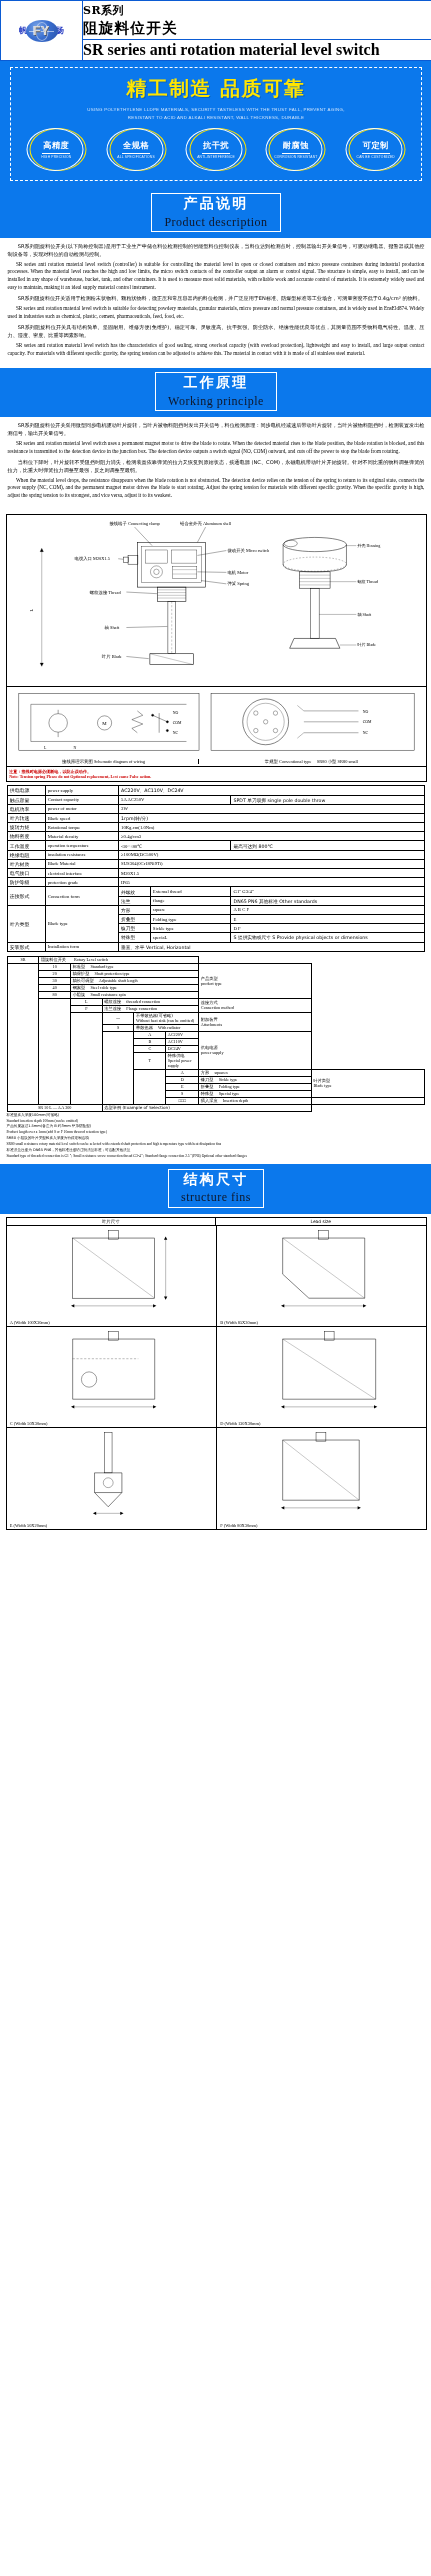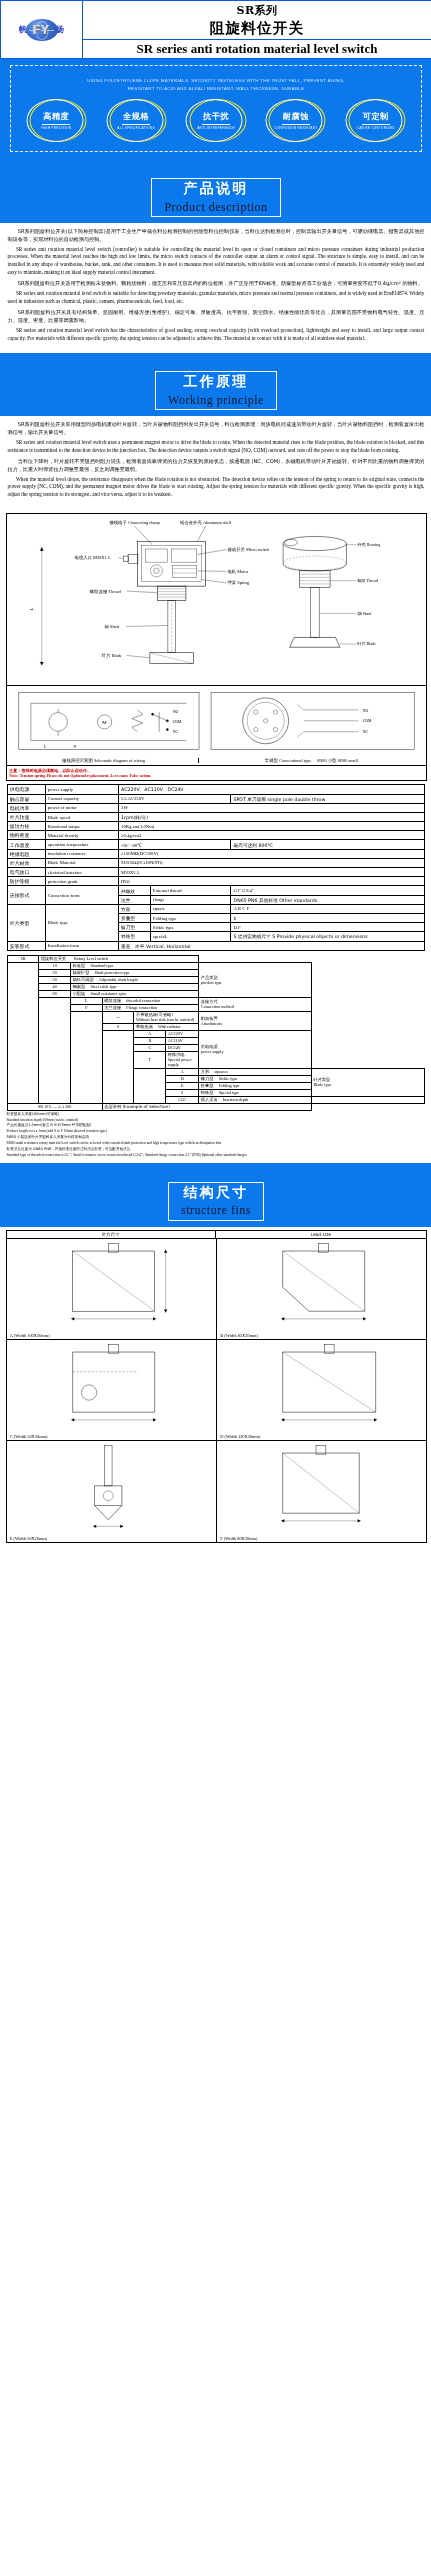--- a/index.html
+++ b/index.html
@@ -32,26 +32,26 @@
   }
   .globe::after {
     content:""; position:absolute; left:50%; top:2.2px; transform:translateX(-50%);
     width:11px; height:17.5px; border:0.5px solid rgba(255,255,255,.45); border-radius:50%;
   }
   .globe-txt {
     font-family:"Liberation Sans", sans-serif; font-weight:bold; font-size:12px;
     color:#d8d8d8; text-shadow:0.5px 0.5px 0 #555, -0.5px -0.5px 0 #fff; letter-spacing:0.5px; z-index:2;
   }
   .hdr-right { flex:1; display:flex; flex-direction:column; }
-  .hdr-cn { text-align:center; padding:2.2px 0 1.1px; }
+  .hdr-cn { text-align:left; padding:2.2px 0 1.1px; }
   .hdr-cn .l1 { font-family:"DejaVu Serif", serif; font-size:11px; font-weight:bold; letter-spacing:0.5px; }
   .hdr-cn .l2 { font-family:"DejaVu Sans", sans-serif; font-size:14.7px; font-weight:bold; letter-spacing:1.1px; margin-top:0.5px; }
   .hdr-en {
-    border-top:1.1px solid #0b5bd3; text-align:center;
-    font-size:13px; font-weight:bold; padding:1.1px 0 1.6px; letter-spacing:0px;
+    border-top:1.1px solid #0b5bd3; 
+    font-size:16px; font-weight:bold; padding:1.1px 0 1.6px; letter-spacing:0px;
   }
 
   
   .promo { background:#0b78ec; padding:5.5px 0 7.6px; position:relative; }
   .promo-inner { margin:0 9.8px; border:0.5px dashed #fff; padding:6.6px 0 8.7px; }
   .promo-title {
     text-align:center; color:#ffe500; font-family:"DejaVu Sans", sans-serif;
     font-weight:bold; font-size:19.7px; letter-spacing:1.6px;
     text-shadow:1.1px 1.1px 0 rgba(0,0,0,.18);
   }
@@ -67,21 +67,21 @@
   .badge .ring-y { border:1.1px solid #ffe500; margin-left:1.6px; }
   .badge .ring-w { border:1.1px solid #ffffff; margin-left:-1.6px; }
   .badge-cn { position:relative; z-index:3; color:#fff; font-family:Liberation Sans, sans-serif;
     font-weight:bold; font-size:8.2px; letter-spacing:0.5px; }
   .badge-line { position:relative; z-index:3; width:28px; height:0.5px; background:#fff; margin:1.6px 0; }
   .badge-en { position:relative; z-index:3; color:#e6f0fd;
     font-family:"Liberation Sans", sans-serif; font-size:3.3px; letter-spacing:0.2px; white-space:nowrap; }
 
   
   .sect { background:#0b78ec; padding:4.4px 0 5.5px; text-align:center; margin-top:0; }
-  .sect-box { display:inline-block; border:1.1px solid #fff; padding:1.1px 12px 1.6px;margin-top:14px; }
+  .sect-box { display:inline-block; border:1.1px solid #fff; padding:1.1px 12px 1.6px; }
   .sect-cn { color:#ffffff; font-family:"DejaVu Sans", sans-serif; font-weight:bold;
              font-size:14px; letter-spacing:2.2px; }
   .sect-en { color:#0f172a; font-family:"Liberation Serif", serif; font-size:12px;
              margin-top:1.6px; letter-spacing:0.5px; }
 
   
   .body-txt { padding:5.5px 7.6px 6.6px; }
   .p-cn { font-family:"DejaVu Sans", sans-serif; font-size:5.1px; line-height:1.55; text-indent:2em;
           text-align:justify; margin:0 0 1.6px; }
   .p-en { font-family:"Liberation Serif", serif; font-size:5.2px; line-height:1.5; text-indent:1.6em;
@@ -142,20 +142,21 @@
       <div class="hdr-cn">
         <div class="l1">SR系列</div>
         <div class="l2">阻旋料位开关</div>
       </div>
       <div class="hdr-en">SR series anti rotation material level switch</div>
     </div>
   </div>
 
   <div class="promo">
     <div class="promo-inner">
+      <div class="promo-title">精工制造 品质可靠</div>
       <div class="promo-sub">
         <div>USING POLYETHYLENE LLDPE MATERIALS, SECURITY TASTELESS WITH THE TRUST FALL, PREVENT AGING,</div>
         <div>RESISTANT TO ACID AND ALKALI RESISTANT, WALL THICKNESS, DURABLE</div>
       </div>
       <div class="badges">
         <div class="badge">
           <span class="ring-y"></span>
           <span class="ring-w"></span>
           <span class="badge-cn">高精度</span>
           <span class="badge-line"></span>

